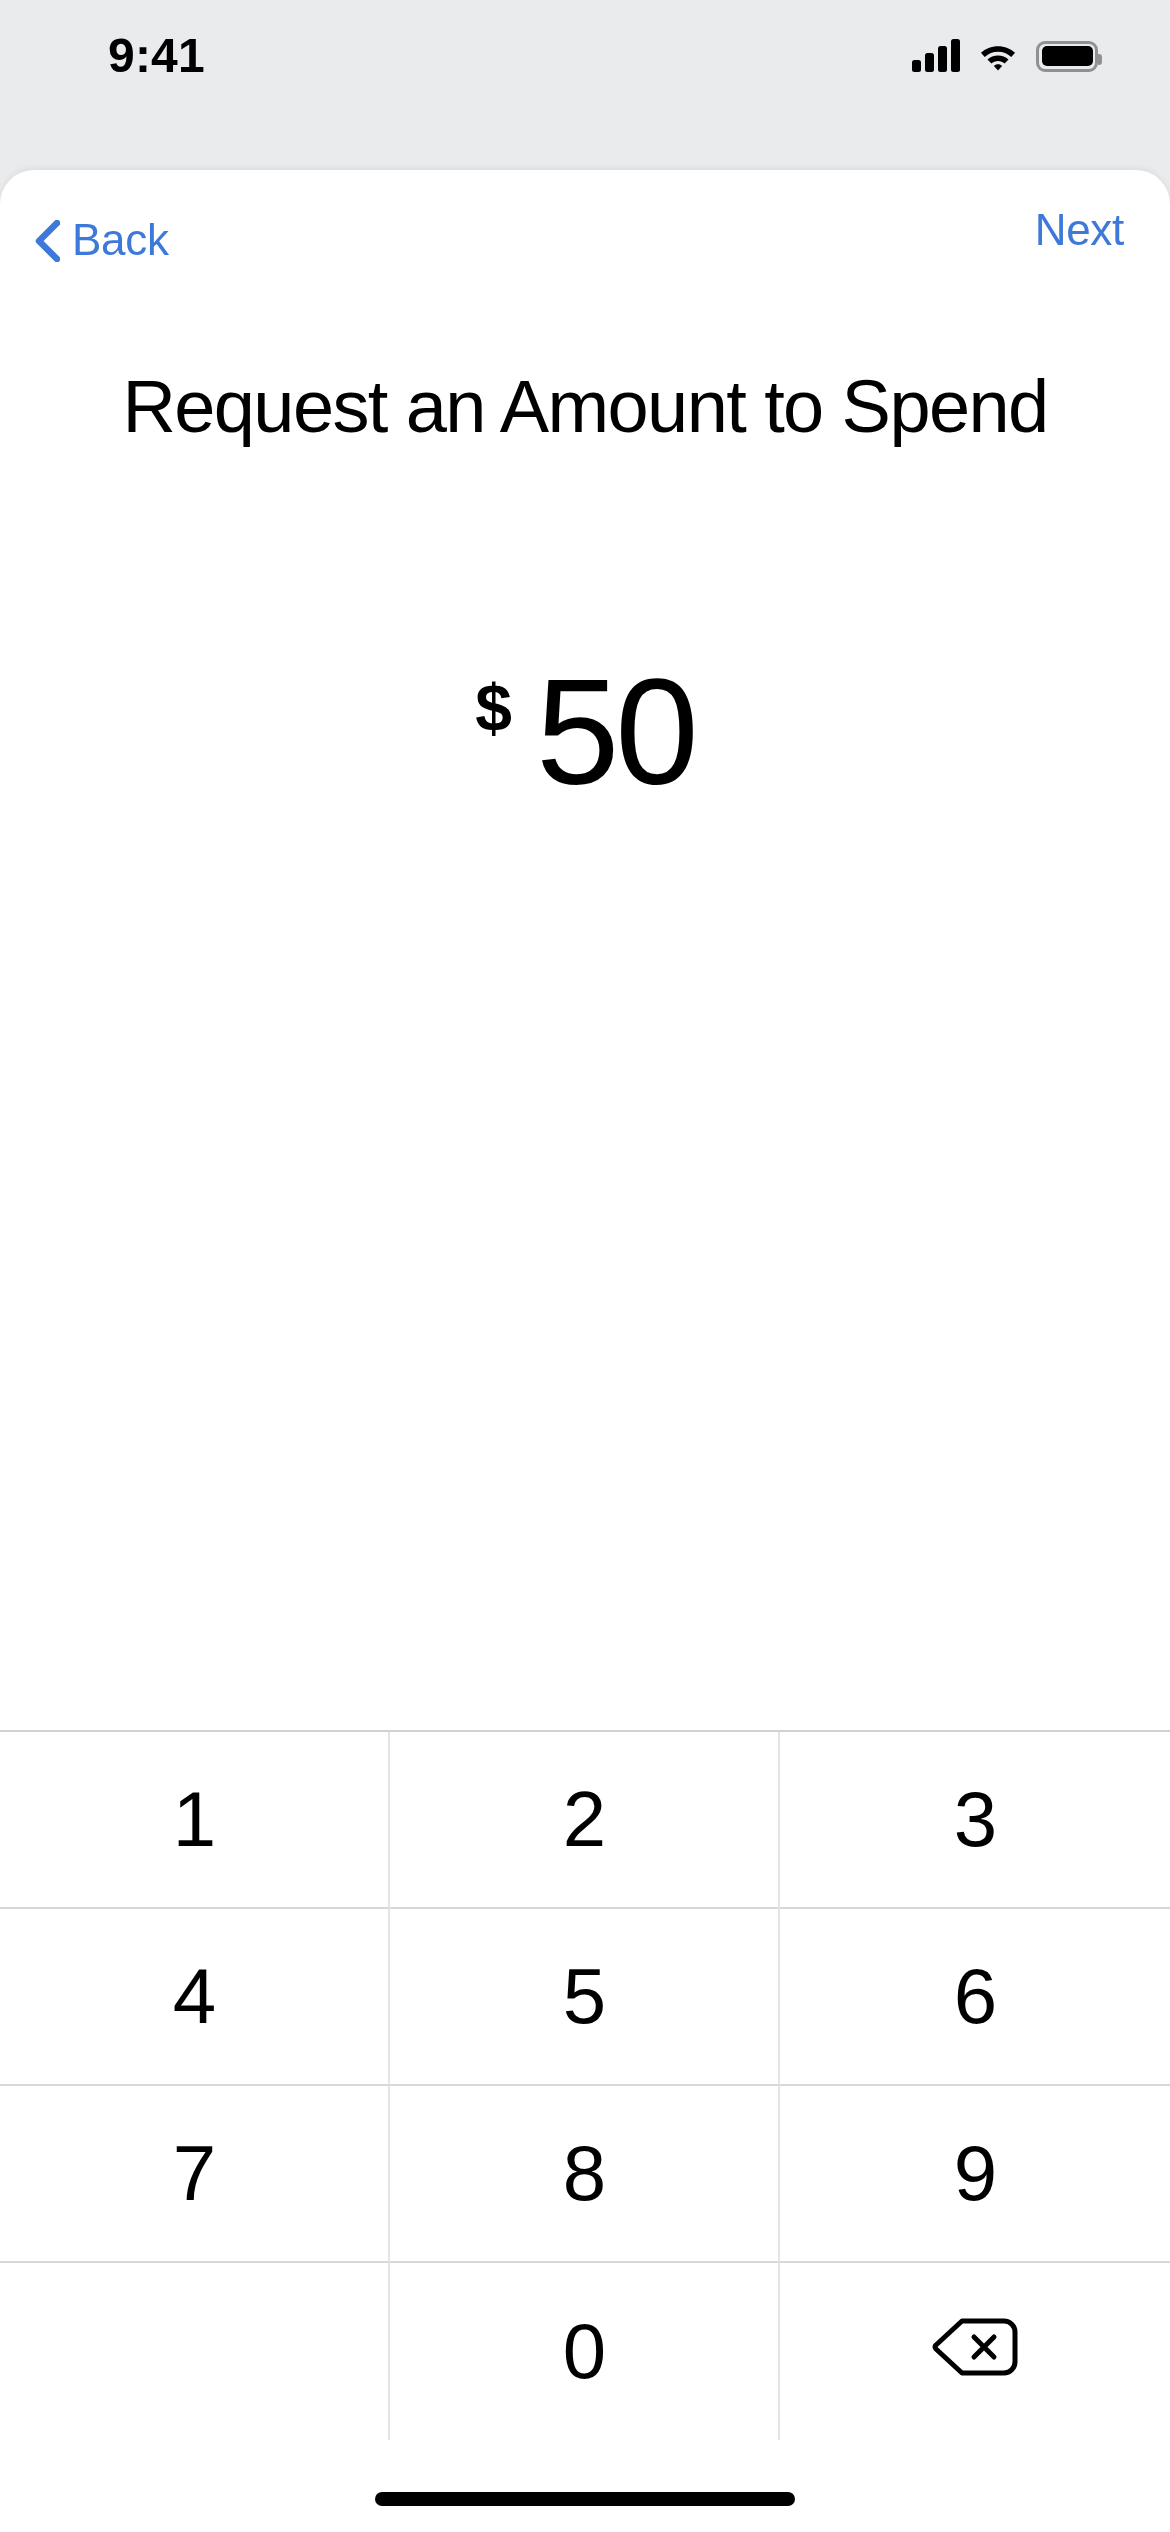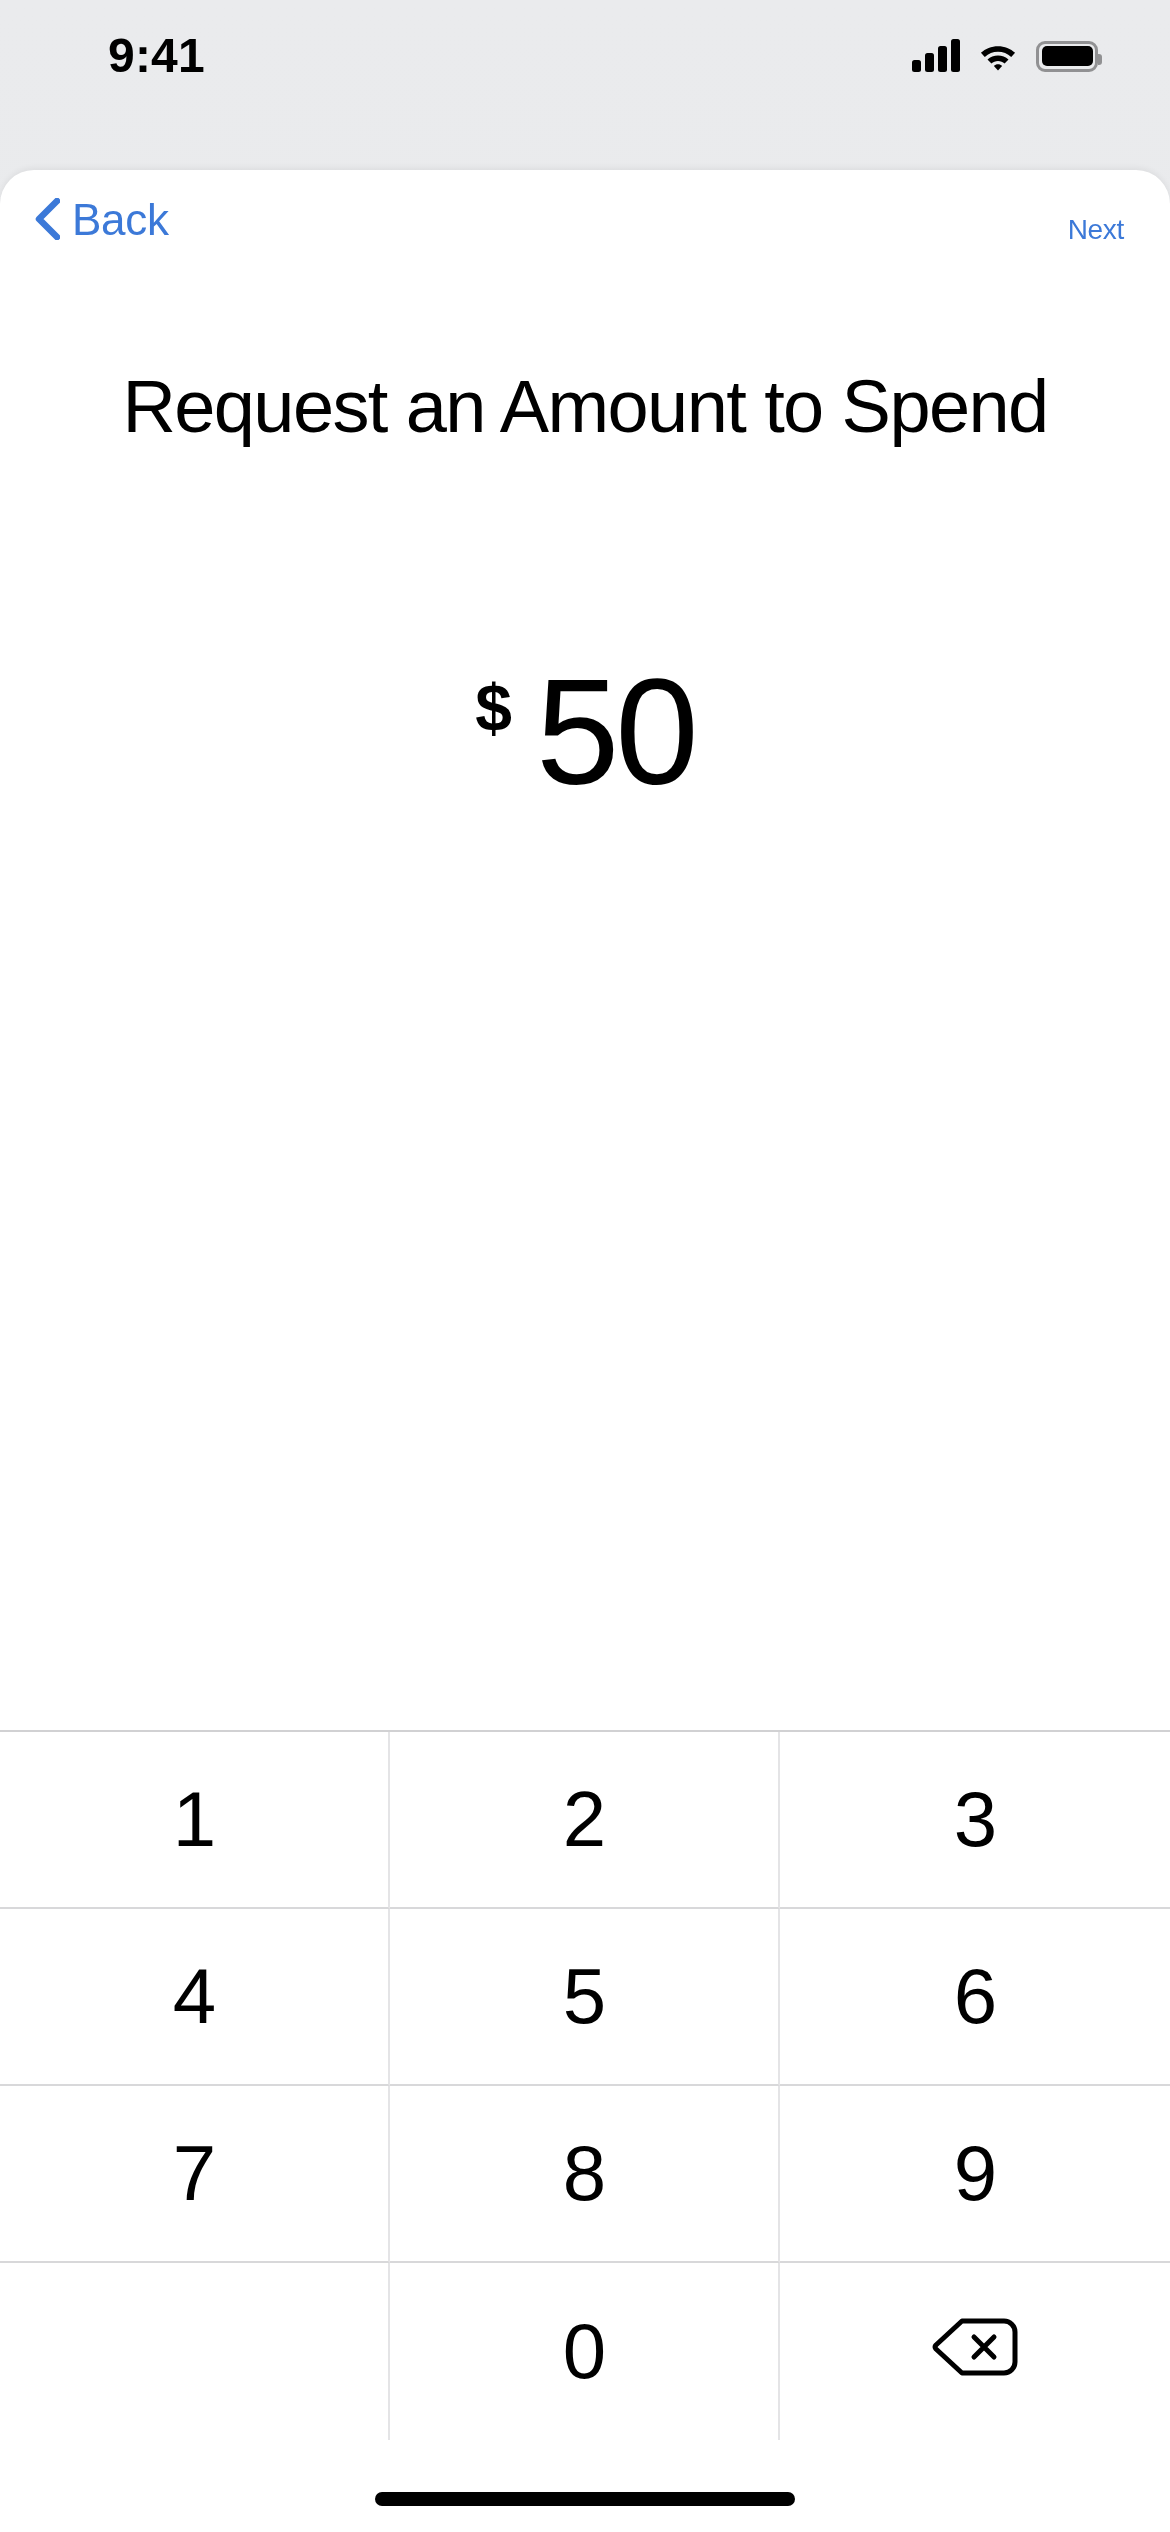--- a/index.html
+++ b/index.html
@@ -63,35 +63,35 @@
     overflow:hidden;
   }
 
   
   #navbar {
     position:absolute; left:0; top:0;
     width:1170px; height:120px;
   }
   #back-button {
     position:absolute; left:24px; top:28px;
-    height:64px; display:flex; align-items:flex-start; gap:12px;
+    height:64px; display:flex; align-items:flex-end; gap:12px;
     cursor:pointer; background:none; border:none; padding:0 10px;
   }
   #back-button .chev { display:block; width:26px; height:42px; }
   #back-label {
     font-size:44px; color:#3c79d8; letter-spacing:-0.3px;
     line-height:1; white-space:nowrap;
   }
   #next-button {
     position:absolute; right:36px; top:28px;
     height:64px; display:flex; align-items:center;
     cursor:pointer; background:none; border:none; padding:0 10px;
   }
   #next-label {
-    font-size:28px; color:#3c79d8; letter-spacing:-0.3px;
+    font-size:44px; color:#3c79d8; letter-spacing:-0.3px;
     line-height:1; white-space:nowrap;
   }
 
   
   #headline {
     position:absolute; left:0; top:196px;
     width:1170px;
     text-align:center;
     font-size:74px; font-weight:400;
     line-height:1.1; color:#000;

